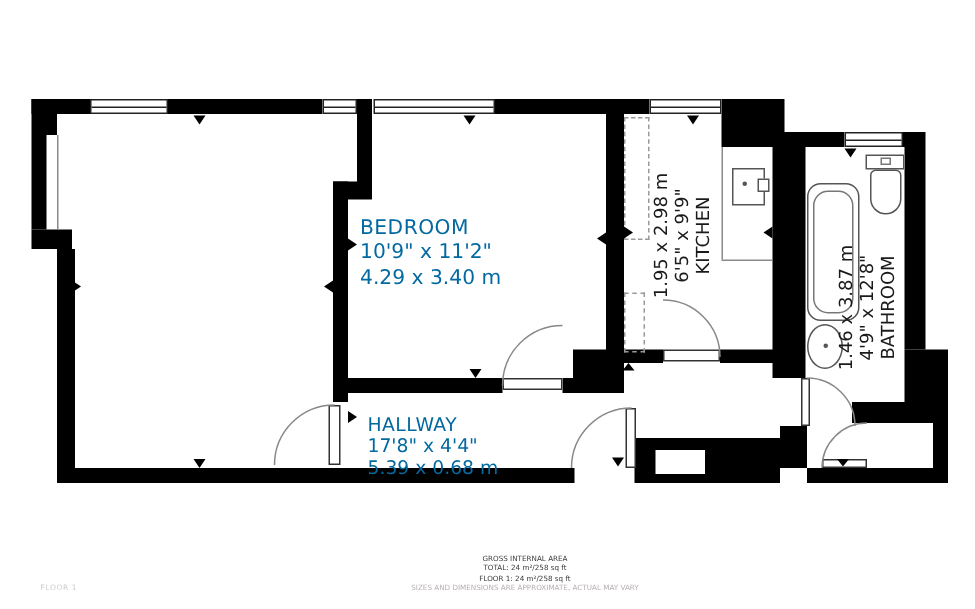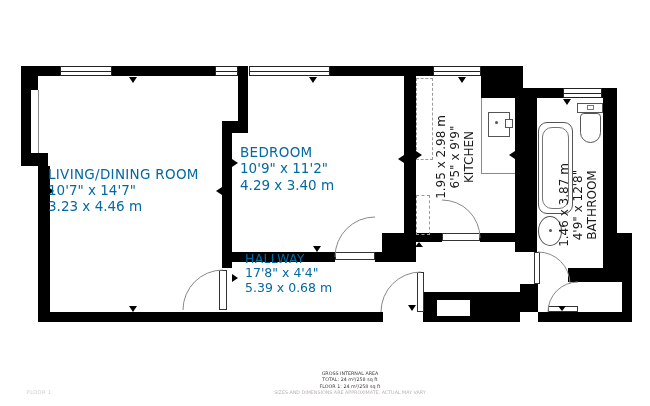--- a/index.html
+++ b/index.html
@@ -13,21 +13,21 @@
   .fixture{position:absolute;background:#fff;border:1px solid #555;box-sizing:border-box;}
   .dot{position:absolute;background:#555;border-radius:50%;}
   .thinline{position:absolute;background:#8a8a8a;}
   .dashed{position:absolute;border:1px dashed #9a9a9a;box-sizing:border-box;}
   .whitecut{position:absolute;background:#fff;}
   .room-label{position:absolute;text-align:left;color:#0369a1;}
   .room-label .rname{font-size:13.5px;letter-spacing:.3px;}
   .room-label .rdim{font-size:13.5px;}
   .label-living{left:48px;top:166px;width:176px;line-height:1.2;}
   .label-bedroom{left:240px;top:144px;width:156px;line-height:1.22;}
-  .label-hallway{left:245px;top:252px;width:172px;line-height:1.15;}
+  .label-hallway{left:245px;top:276px;width:172px;line-height:1.15;}
   .label-hallway .rname,.label-hallway .rdim{font-size:12.5px;}
   .rot{position:absolute;text-align:center;color:#1a1a1a;white-space:nowrap;
        transform:translate(-50%,-50%) rotate(-90deg);line-height:1.18;}
   .rot div{font-size:12px;}
   .label-kitchen{left:455px;top:157px;}
   .label-bathroom{left:578px;top:205px;}
   .footer{position:absolute;left:200px;top:371px;width:300px;text-align:center;
           font-size:4.8px;line-height:1.32;color:#3a3a3a;}
   .footer .disc{color:#b8b0b0;}
   .floor-tag{position:absolute;left:27px;top:389px;font-size:5px;color:#cccccc;letter-spacing:.4px;}
@@ -133,25 +133,20 @@
       <polygon points="404,155 404,163 398,159"></polygon>
       <polygon points="416,151 416,159 422,155"></polygon>
       <polygon points="515,151 515,159 509,155"></polygon>
       <polygon points="232,274 232,282 238,278"></polygon>
       <polygon points="408,305 416,305 412,311"></polygon>
       <polygon points="603,273 603,281 597,277"></polygon>
       <polygon points="558,306 566,306 562,311"></polygon>
     </g>
   </svg>
 
-  <div class="room-label label-living">
-    <div class="rname">LIVING/DINING ROOM</div>
-    <div class="rdim">10'7" x 14'7"</div>
-    <div class="rdim">3.23 x 4.46 m</div>
-  </div>
 
   <div class="room-label label-bedroom">
     <div class="rname">BEDROOM</div>
     <div class="rdim">10'9" x 11'2"</div>
     <div class="rdim">4.29 x 3.40 m</div>
   </div>
 
   <div class="rot label-kitchen">
     <div>1.95 x 2.98 m</div>
     <div>6'5" x 9'9"</div>

